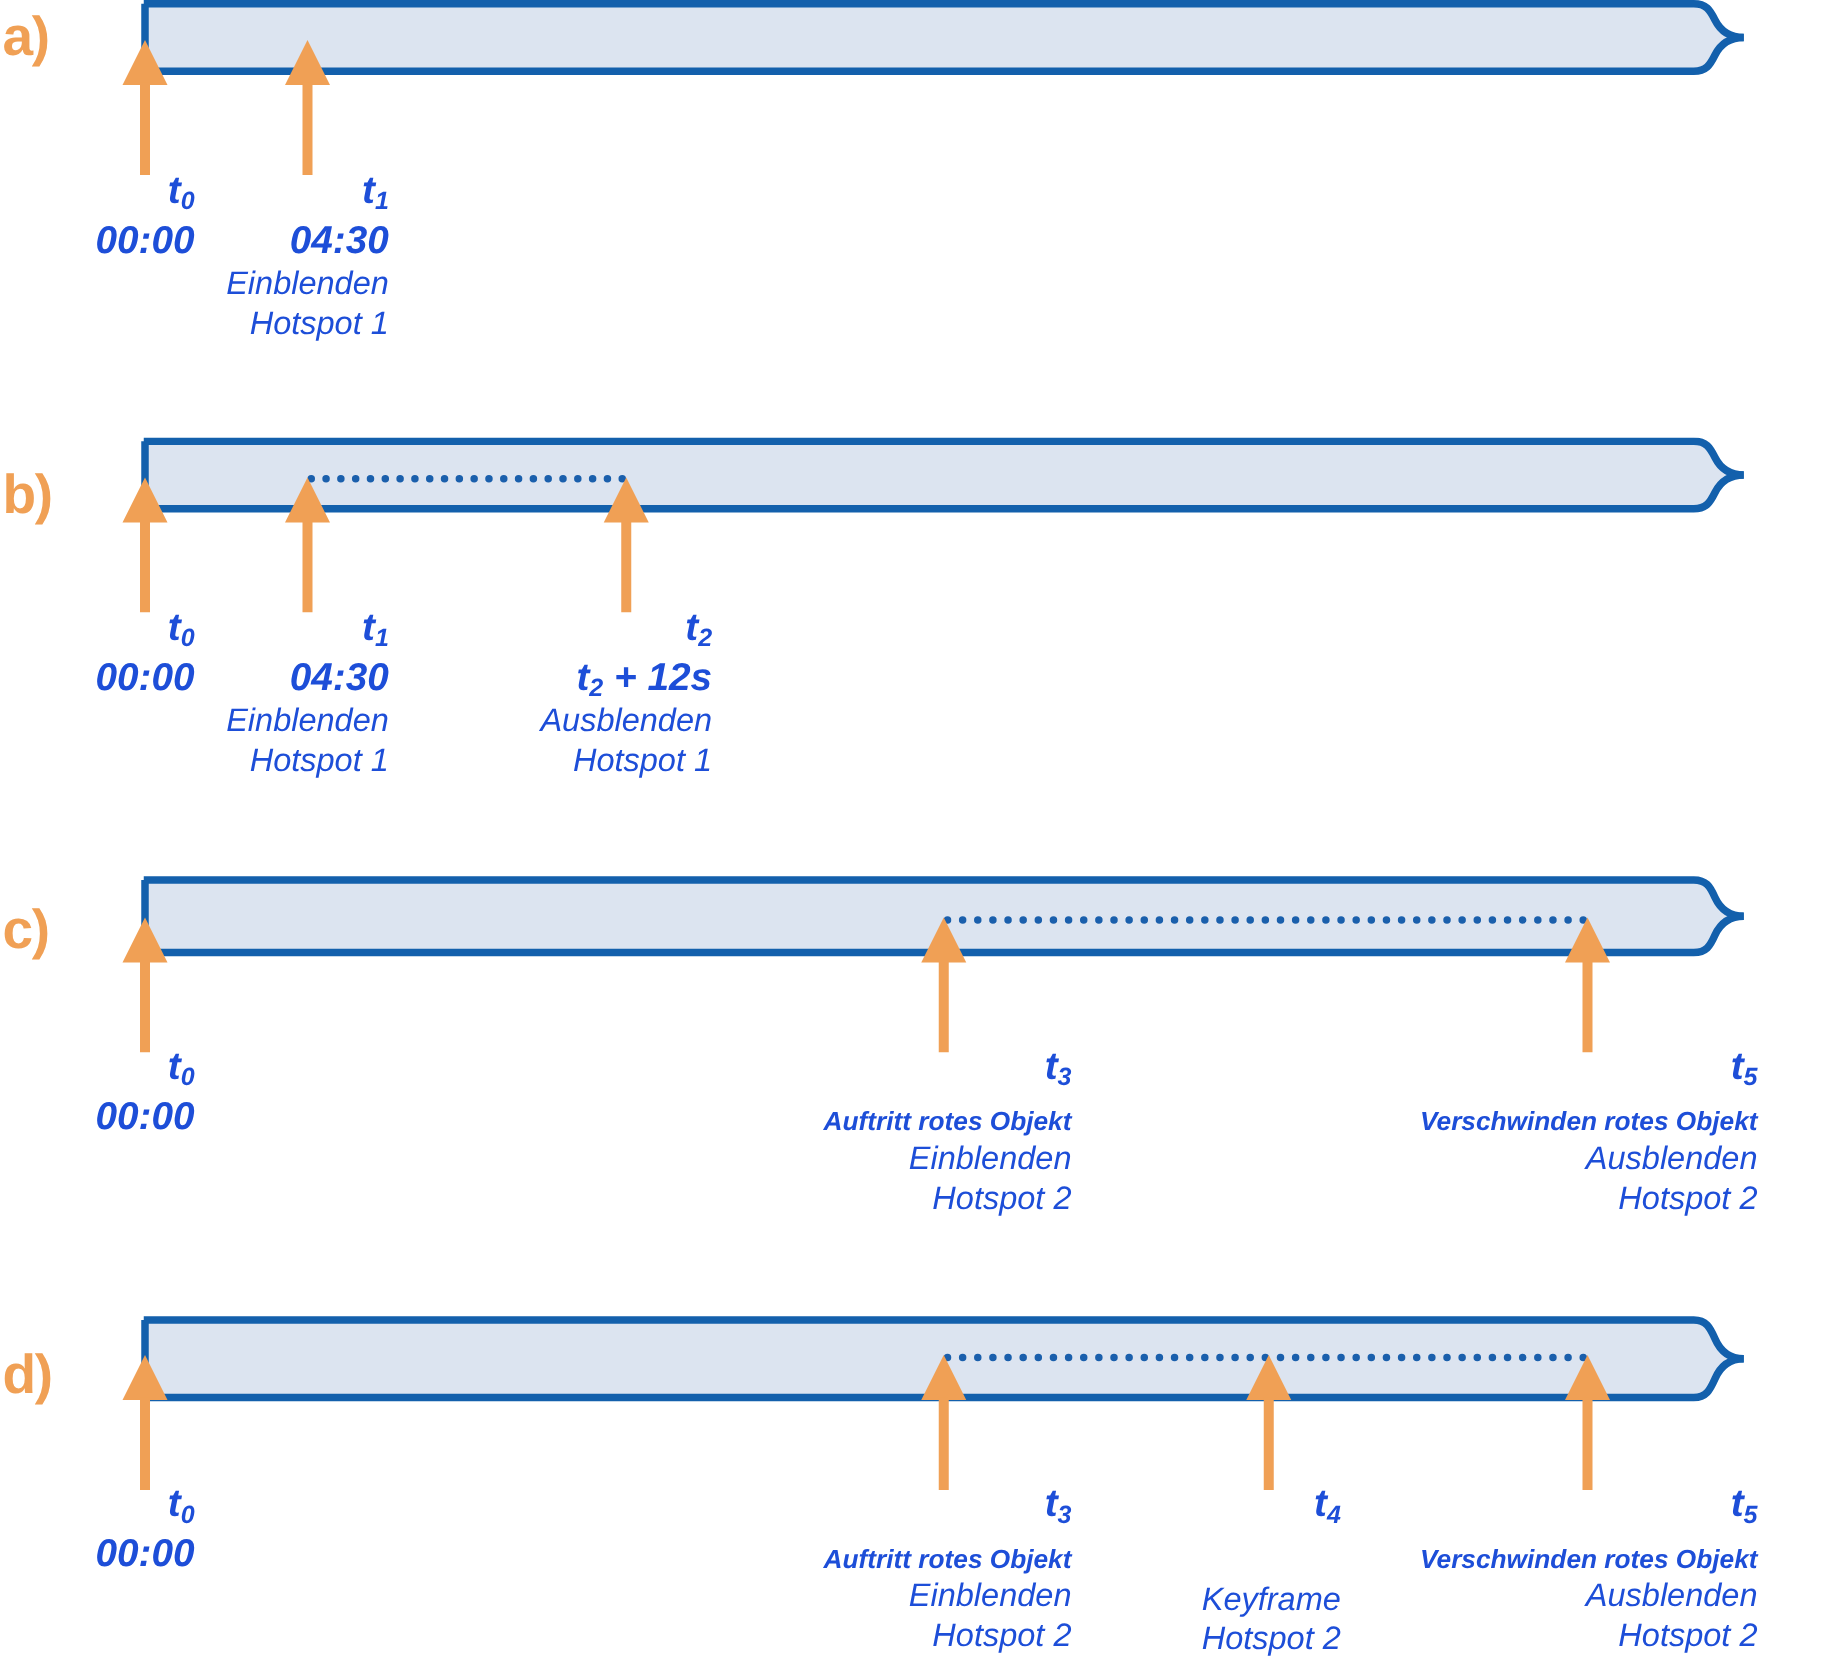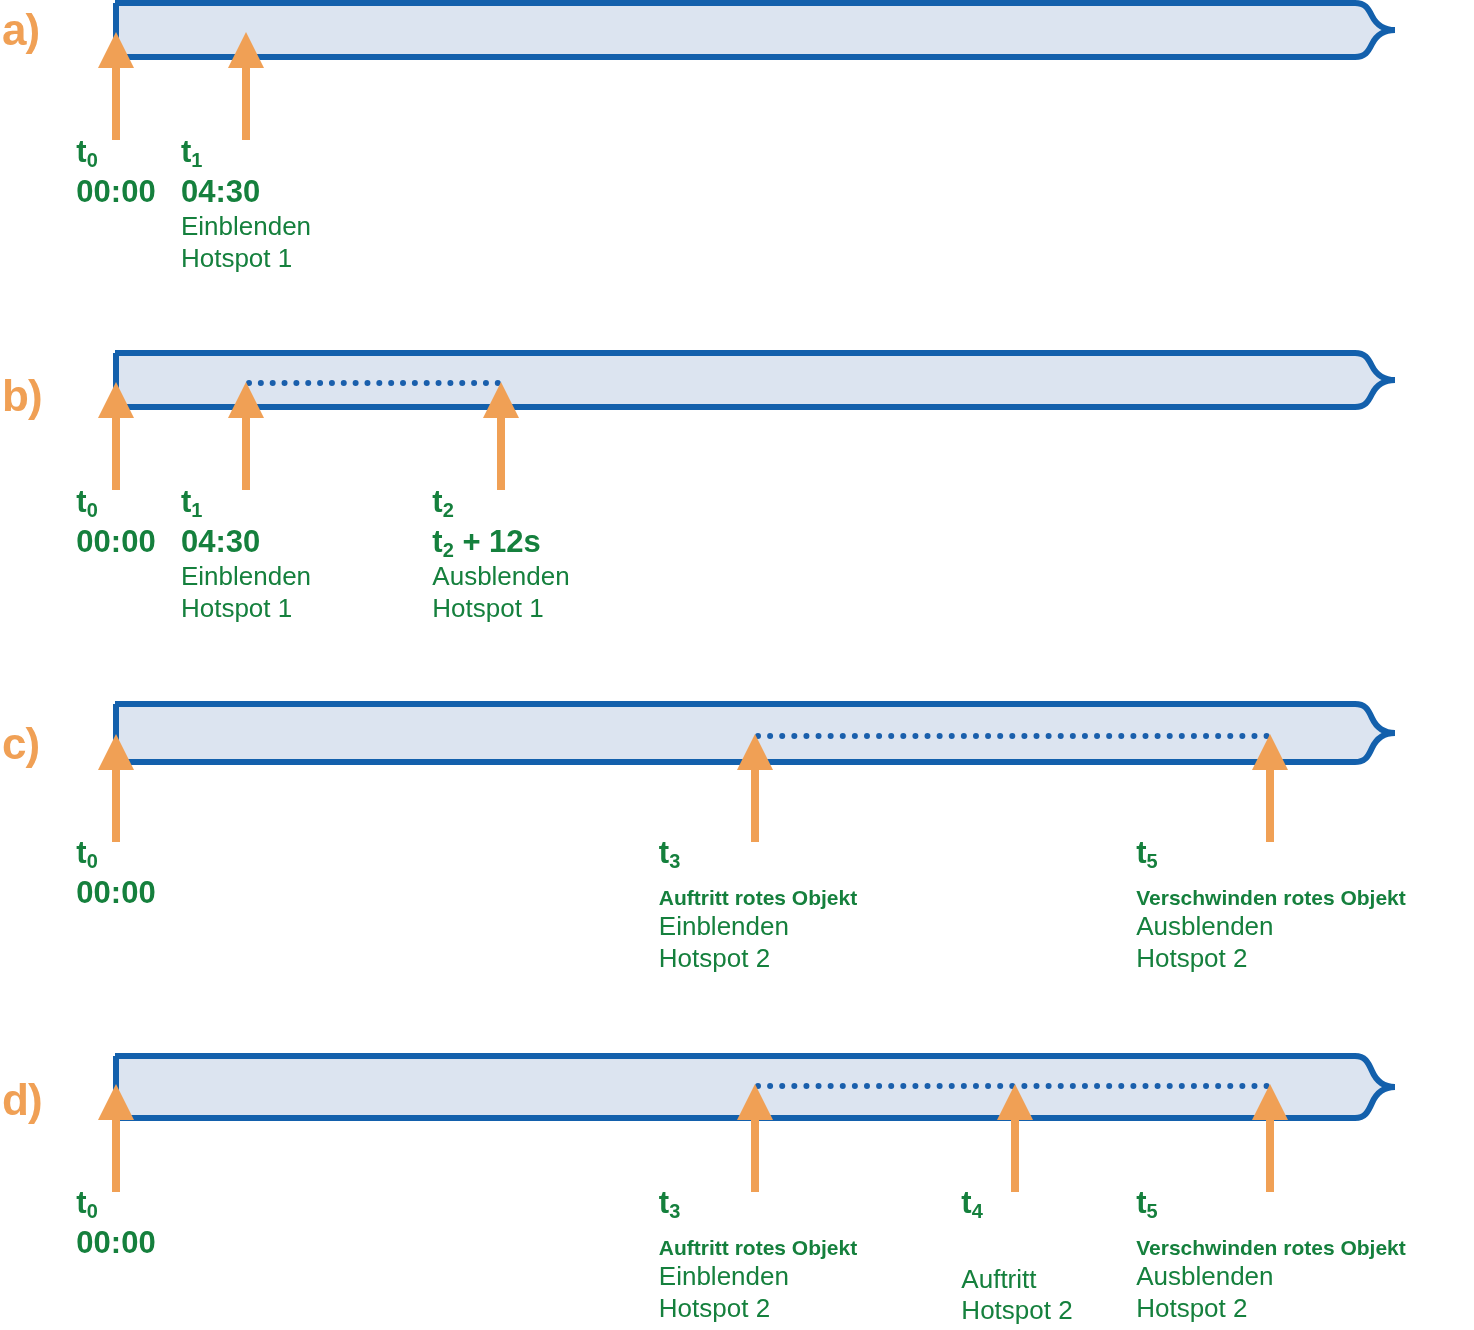--- a/index.html
+++ b/index.html
@@ -60,25 +60,26 @@
   
   .dotted {
     position: absolute;
     height: 0;
     border-top: 6px dotted #1A5FAC;
   }
 
   
   .label {
     position: absolute;
-    text-align: left;
-    color: #15803d;
+    text-align: right;
+    color: #1d4ed8;
     white-space: nowrap;
     transform: translateX(-50%);
     line-height: 1.18;
+    font-style: italic;
   }
   .lbl-t {
     font-size: 31px;
     font-weight: bold;
     letter-spacing: 0px;
   }
   .lbl-t sub {
     font-size: 20px;
     font-weight: bold;
     vertical-align: baseline;
@@ -305,21 +306,21 @@
     <div class="label" style="left:758px;top:133px;">
       <div class="lbl-t"><span>t</span><sub>3</sub></div>
       <div class="lbl-strong">Auftritt rotes Objekt</div>
       <div class="lbl-line">Einblenden</div>
       <div class="lbl-line">Hotspot 2</div>
     </div>
 
     <div class="label" style="left:1017px;top:133px;">
       <div class="lbl-t"><span>t</span><sub>4</sub></div>
 
-      <div class="lbl-line" style="margin-top:42px;">Auftritt</div>
+      <div class="lbl-line" style="margin-top:42px;">Keyframe</div>
       <div class="lbl-line">Hotspot 2</div>
     </div>
 
     <div class="label" style="left:1271px;top:133px;">
       <div class="lbl-t"><span>t</span><sub>5</sub></div>
       <div class="lbl-strong">Verschwinden rotes Objekt</div>
       <div class="lbl-line">Ausblenden</div>
       <div class="lbl-line">Hotspot 2</div>
     </div>
   </div>

